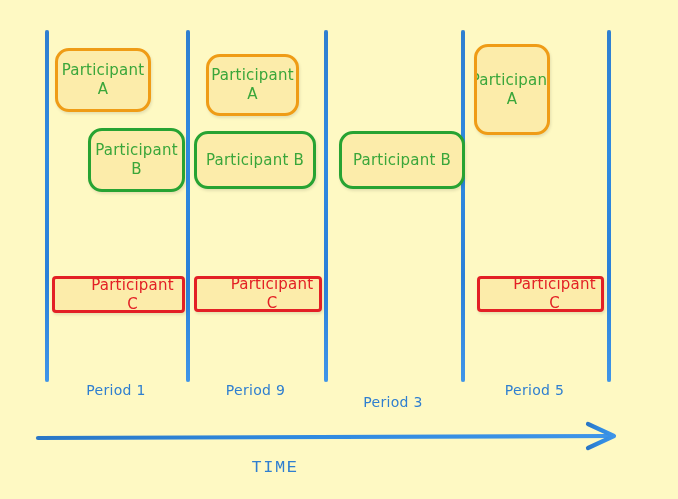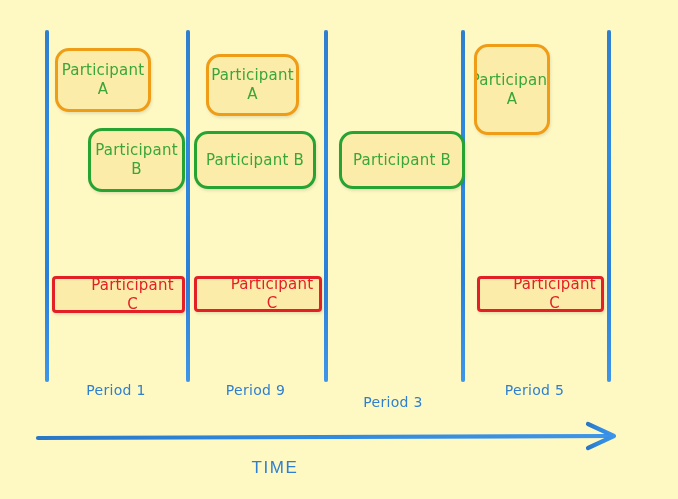--- a/index.html
+++ b/index.html
@@ -85,21 +85,21 @@
   }
   .time-label {
     position: absolute;
     top: 43px;
     left: 0;
     width: 550px;
     text-align: center;
     color: #2f7fd0;
     font-size: 17px;
     letter-spacing: 1.6px;
-    font-family: Liberation Sans, sans-serif;
+    font-family: Liberation Mono, monospace;
   }
 </style>
 </head>
 <body>
 
 <div id="canvas">
 
   <div id="dividers">
       <div class="divider" style="left: 45px; top: 30px; height: 352px;"></div>
       <div class="divider" style="left: 186px; top: 30px; height: 352px;"></div>

